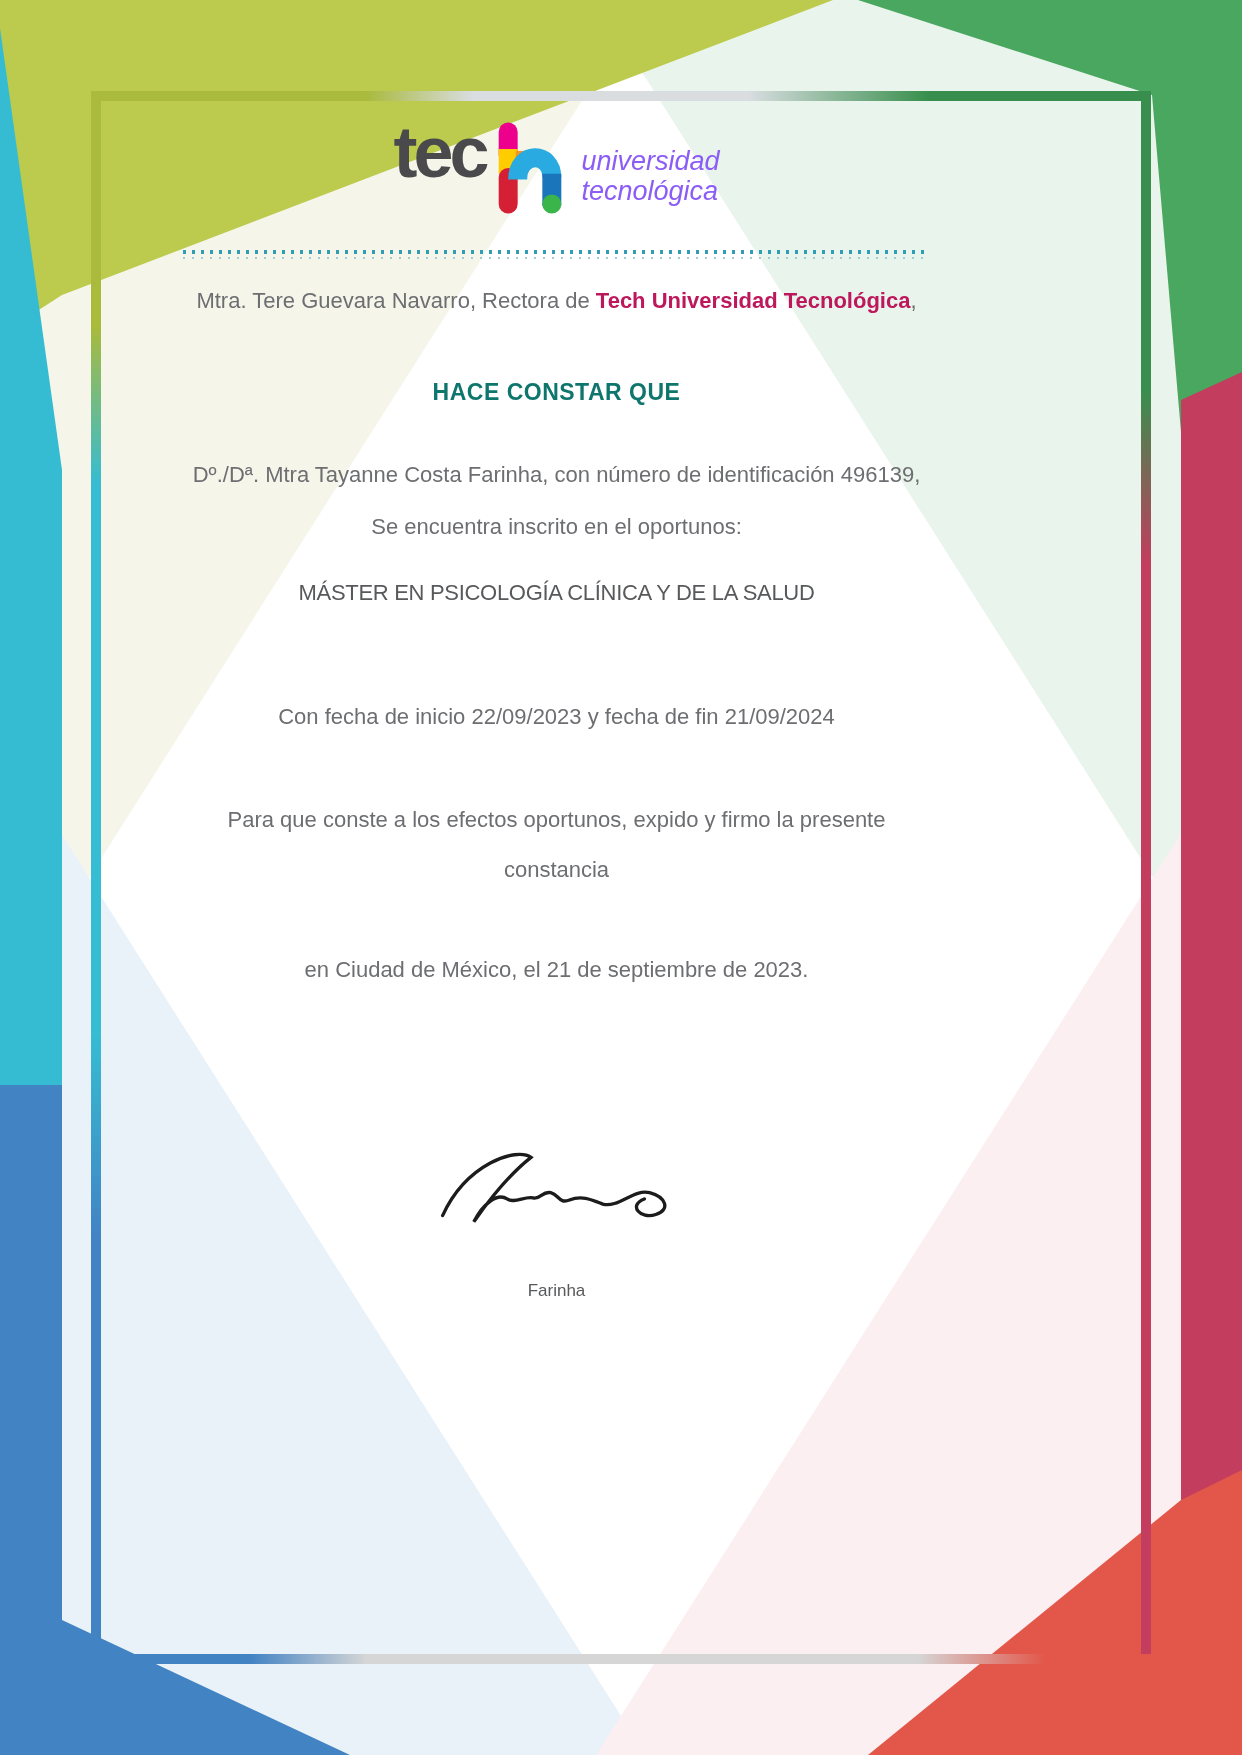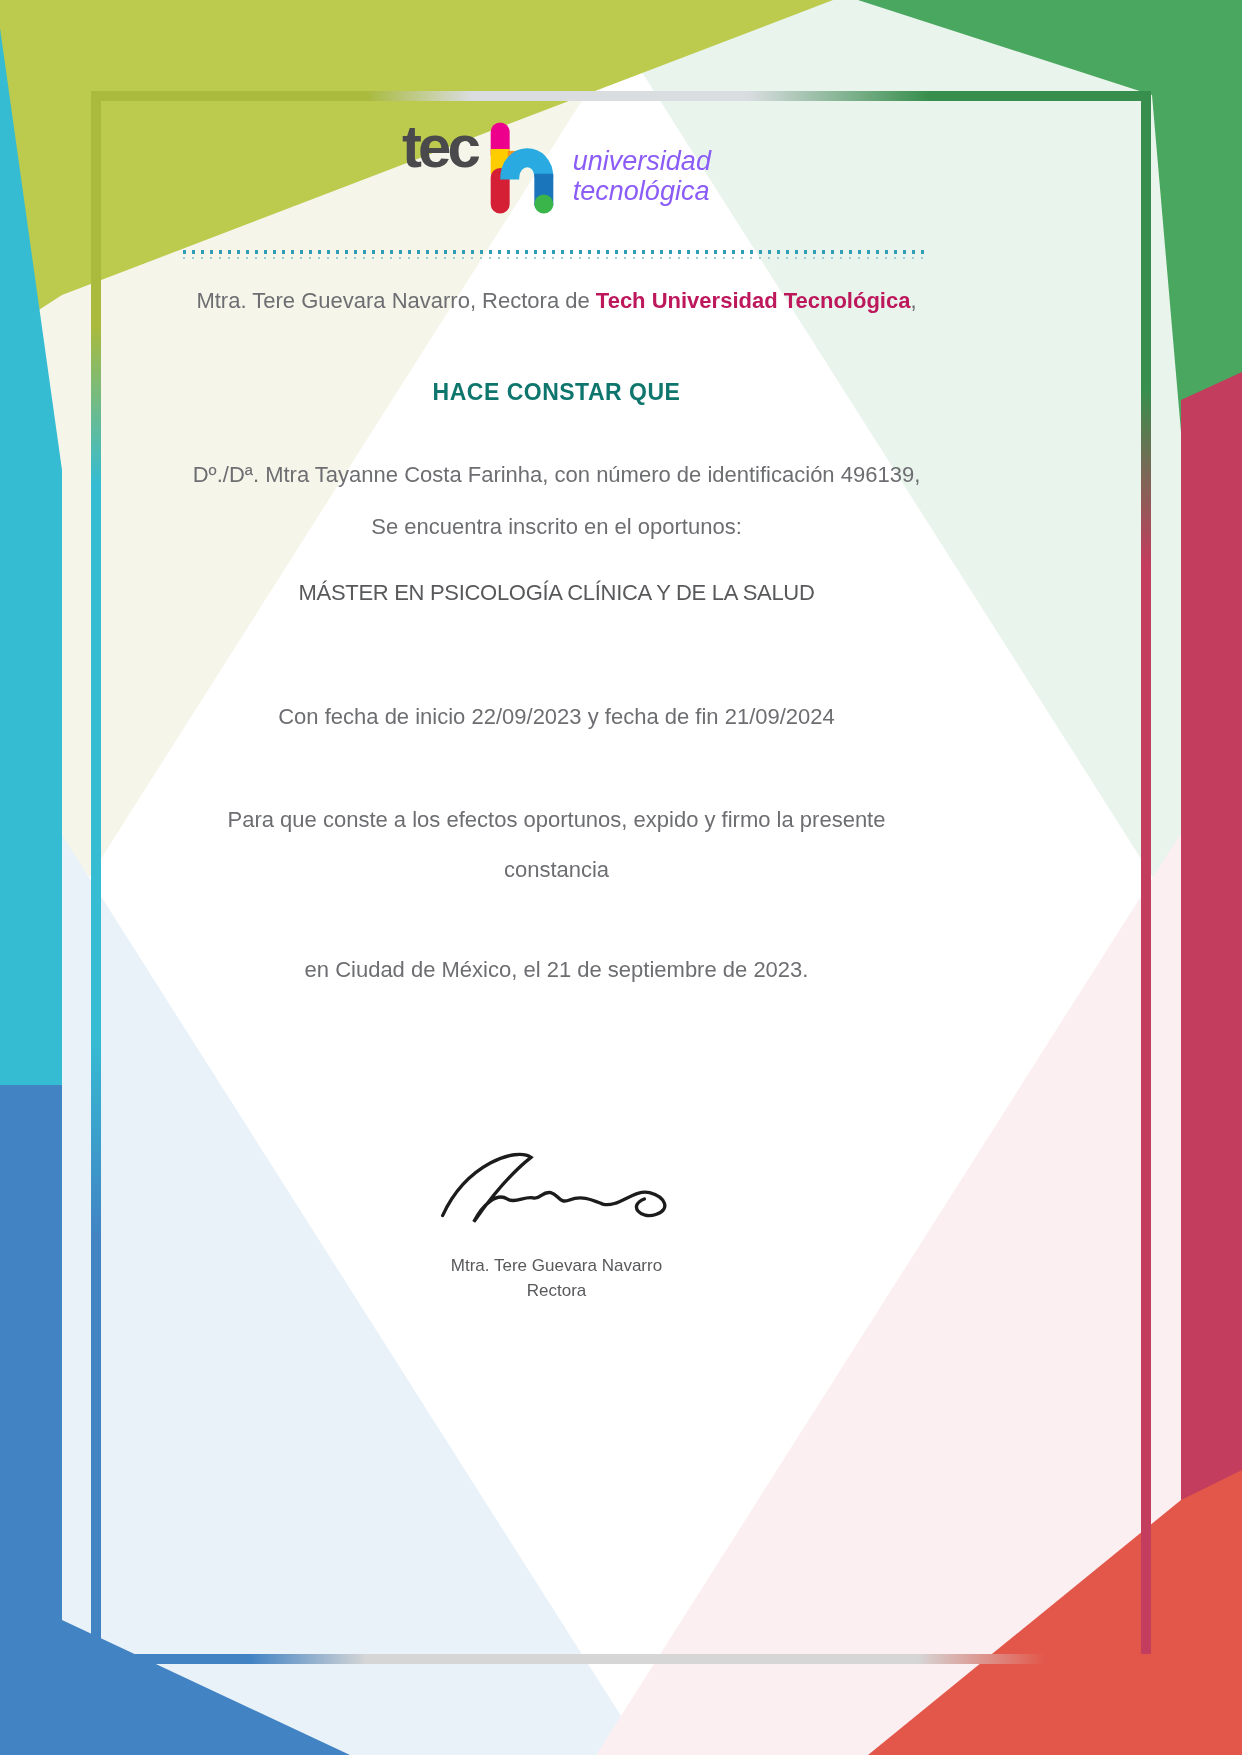--- a/index.html
+++ b/index.html
@@ -29,21 +29,21 @@
   .frame-right{left:1141px;top:91px;width:10px;height:1573px;
     background:linear-gradient(180deg,#388f4d 0%,#388f4d 19%,#c23d5e 30%,#c23d5e 100%);}
   .frame-bottom{left:91px;top:1654px;width:1060px;height:10px;
     background:linear-gradient(90deg,#4283c4 0%,#4283c4 15%,#d6d6d6 26%,#d6d6d6 78%,#e2574a 90%,#e2574a 100%);}
   .frame-left{left:91px;top:91px;width:10px;height:1573px;
     background:linear-gradient(180deg,#a9ba3d 0%,#a9ba3d 15%,#36bcd3 25%,#36bcd3 60%,#4283c4 73%,#4283c4 100%);}
   
   .content{position:absolute;left:183px;top:0;width:747px;height:1755px;}
   .content > div{position:absolute;left:0;right:0;text-align:center;}
   .logo-row{top:118px;display:flex;align-items:flex-start;justify-content:center;gap:14px;}
-  .brand{font-size:60px;font-weight:bold;color:#4a4a4c;letter-spacing:-4px;line-height:0.95;}
+  .brand{font-size:72px;font-weight:bold;color:#4a4a4c;letter-spacing:-4px;line-height:0.95;}
   .org{ text-align:left;font-style:italic;color:#8b5cf6;font-size:27px;line-height:1.12;padding-top:28px;}
   .dots1{top:250px;height:4px;background:repeating-linear-gradient(90deg,#2f9db5 0 3px,transparent 3px 9px);}
   .dots2{top:257px;height:2px;background:repeating-linear-gradient(90deg,#9fccd7 0 2px,transparent 2px 9px);}
   .line{font-size:22px;line-height:1.3;}
   .intro{top:287px;}
   .intro b{color:#be185d;margin-top:28px;}
   .heading{top:379px;font-size:23px;font-weight:bold;color:#0f766e;letter-spacing:0.5px;}
   .student{top:461px;}
   .enrolled{top:513px;}
   .program{top:580px;font-size:22px;font-weight:normal;color:#58595b;letter-spacing:-0.3px;}
@@ -114,16 +114,15 @@
   <div class="line closing1">Para que conste a los efectos oportunos, expido y firmo la presente</div>
 
   <div class="line place">en Ciudad de México, el 21 de septiembre de 2023.</div>
 
   <div class="sig">
     <svg width="260" height="95" viewBox="0 0 250 90">
       <path d="M15,72 C38,22 86,6 100,16 C72,38 48,74 45,78 C54,60 68,50 77,56 C84,61 94,53 102,55 C109,57 111,48 119,50 C127,52 127,61 137,57 C149,52 159,57 169,61 C184,65 199,46 214,50 C229,54 235,66 220,71 C205,76 193,62 209,56" stroke="#1c1c1c" stroke-width="3.2" fill="none" stroke-linecap="round"></path>
     </svg>
   </div>
 
-  <div class="signer-name">Mtra. Tere Guevara Navarro</div>
-  <div class="signer-title">Rectora</div>
+  <div class="signer-title">Farinha</div>
 
 </div>
 
 </body></html>

